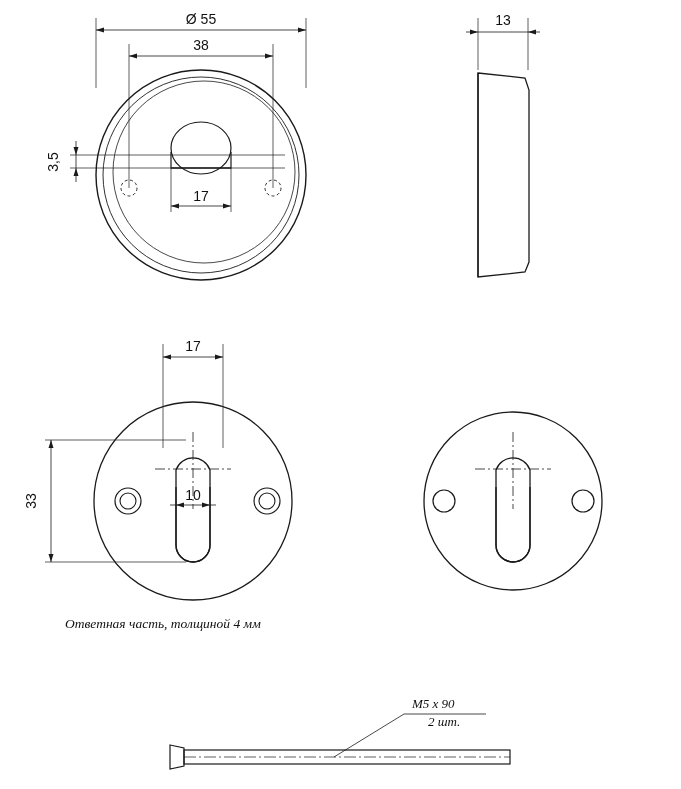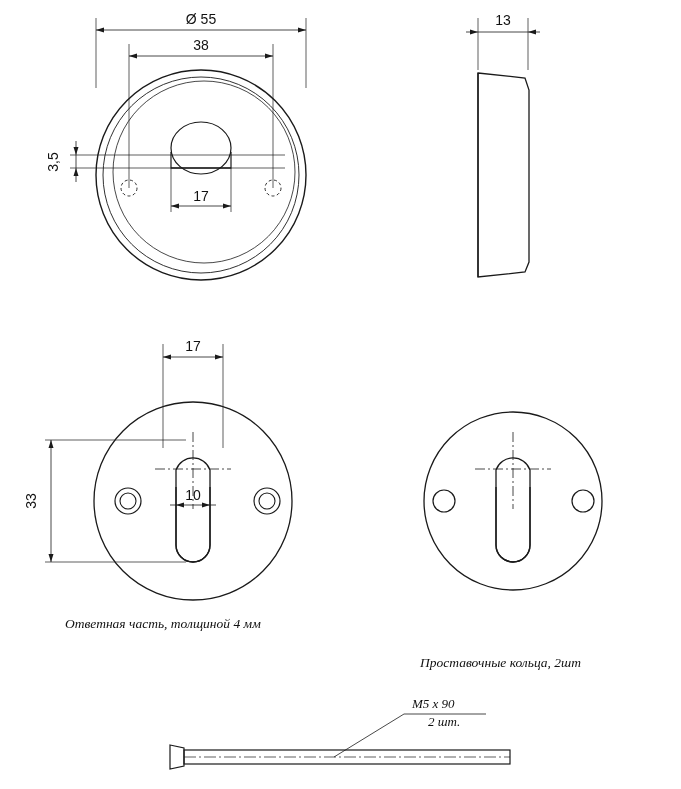--- a/index.html
+++ b/index.html
@@ -202,14 +202,13 @@
 
     <path d="M170,745 L184,748 L184,766 L170,769 Z" fill="none" stroke="#1a1a1a" stroke-width="1.2"></path>
     <rect x="184" y="750" width="326" height="14" fill="none" stroke="#1a1a1a" stroke-width="1.2"></rect>
     <line x1="184" y1="757" x2="510" y2="757" stroke="#1a1a1a" stroke-width="0.7" stroke-dasharray="12 3 2 3"></line>
   </g>
 </svg>
 
 <div class="caption" id="caption-mating">Ответная часть, толщиной 4 мм</div>
 
 <div class="caption" id="caption-spacers">
-  <div>Проставочные кольца, 2шт</div>
 </div>
 
 </body></html>

